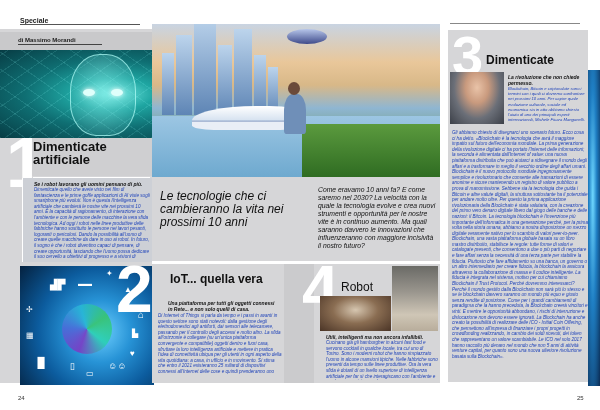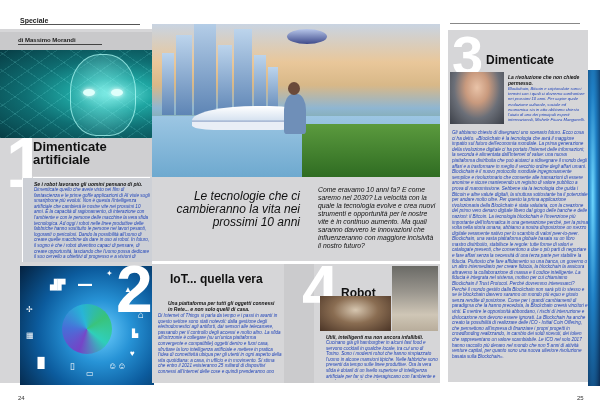--- a/index.html
+++ b/index.html
@@ -53,35 +53,35 @@
     background: linear-gradient(180deg, #ffffff, #d6e2f0 60%, #3d5d9c 62%, #e9eef6 66%); }
   .sea { position: absolute; left: 0; top: 92px; width: 288px; height: 61px; background: linear-gradient(180deg, #9cc6e3, #6ea9cf); }
   .grass { position: absolute; left: 150px; top: 100px; width: 138px; height: 53px; background: linear-gradient(180deg, #5b9a3e, #2f6c22); }
   .person { position: absolute; left: 132px; top: 70px; width: 22px; height: 40px; border-radius: 40% 40% 10% 10%; background: #6f8fb8; }
   .person-head { position: absolute; left: 136px; top: 58px; width: 12px; height: 13px; border-radius: 50%; background: #6b4a3a; }
   .blimp { position: absolute; left: 135px; top: 5px; width: 40px; height: 15px; border-radius: 50%; background: linear-gradient(180deg,#b7c6ea,#3e4a8a); }
   .top10 { position: absolute; left: 2px; top: 86px; font-size: 76px; font-weight: bold; letter-spacing: 2px;
     color: rgba(255,255,255,0.82); text-shadow: 0 0 2px rgba(30,40,90,0.45); line-height: 1; }
 
   .center-text-bg { left: 152px; top: 177px; width: 288px; height: 84px; background: #d6d6d8; }
-  .subtitle { left: 160px; top: 190px; width: 140px; font-size: 12px; font-style: italic; text-align: right; line-height: 13px; color: #111; }
+  .subtitle { left: 160px; top: 190px; width: 140px; font-size: 12px; font-style: italic; text-align: left; line-height: 13px; color: #111; }
   .intro { left: 318px; top: 186px; width: 120px; font-size: 6.8px; font-style: italic; line-height: 8px; color: #111; }
 
   
   .iot-section-bg { left: 152px; top: 264px; width: 132px; height: 119px; background: #d6d6d8; }
   .num2 { left: 116px; top: 256px; font-size: 66px; }
   .iot-title { left: 170px; top: 272px; font-size: 12px; font-weight: bold; color: #111; }
   .iot-lead { left: 168px; top: 300px; width: 112px; }
   .iot-text { left: 158px; top: 313px; width: 124px; }
 
   
   .robot-section-bg { left: 284px; top: 264px; width: 156px; height: 119px; background: #d6d6d8; }
   .robot-left-bg { left: 284px; top: 264px; width: 30px; height: 119px; background: #cbcbcd; }
   .num4 { left: 302px; top: 256px; font-size: 66px; }
-  .robot-title { left: 341px; top: 280px; font-size: 12px; font-weight: bold; color: #111; margin-top: 6px; }
+  .robot-title { left: 341px; top: 280px; font-size: 12px; font-weight: normal; color: #111; }
   .robot-photo1 { left: 320px; top: 296px; width: 71px; height: 35px;
     background: radial-gradient(ellipse at 50% 40%, #d6c6b0 0%, #8a6d52 45%, #4a3426 100%); }
   .robot-photo2 { left: 392px; top: 266px; width: 46px; height: 65px;
     background: linear-gradient(180deg, #6a6a66 0%, #9a968e 40%, #cfc6b6 75%, #b8ad9b 100%); }
   .robot-lead { left: 326px; top: 334px; font-size: 5px; }
   .robot-text { left: 326px; top: 340px; width: 112px; }
 
   
   .right-gray { left: 448px; top: 30px; width: 140px; height: 352px; background: #d6d6d8; }
   .num3 { left: 452px; top: 28px; font-size: 56px; }

